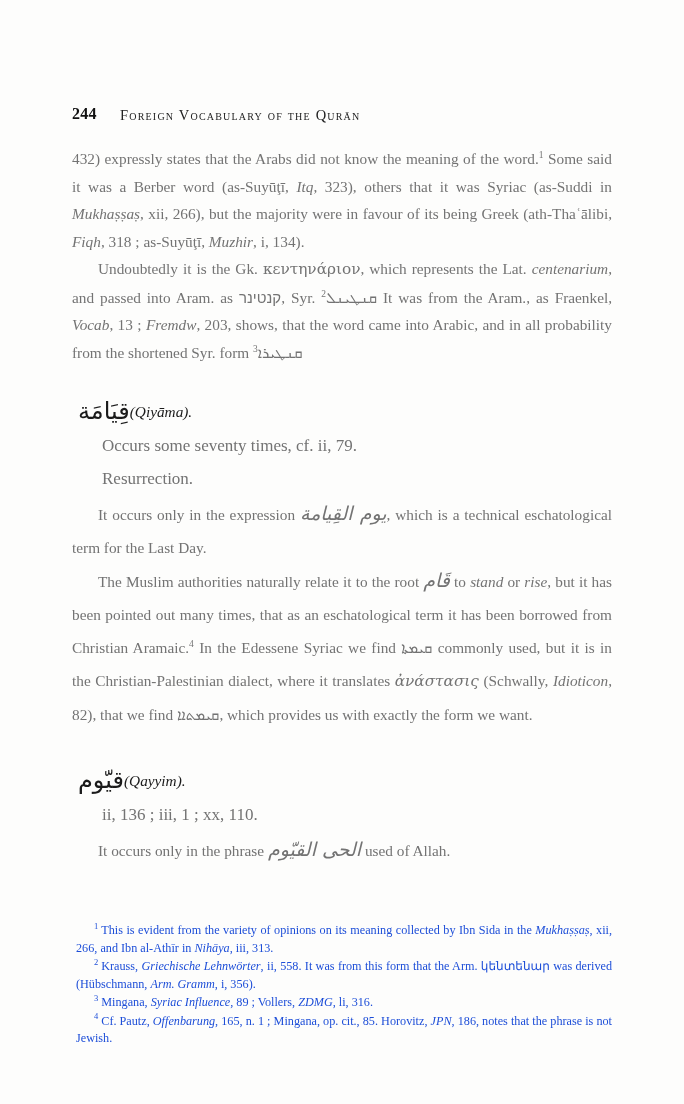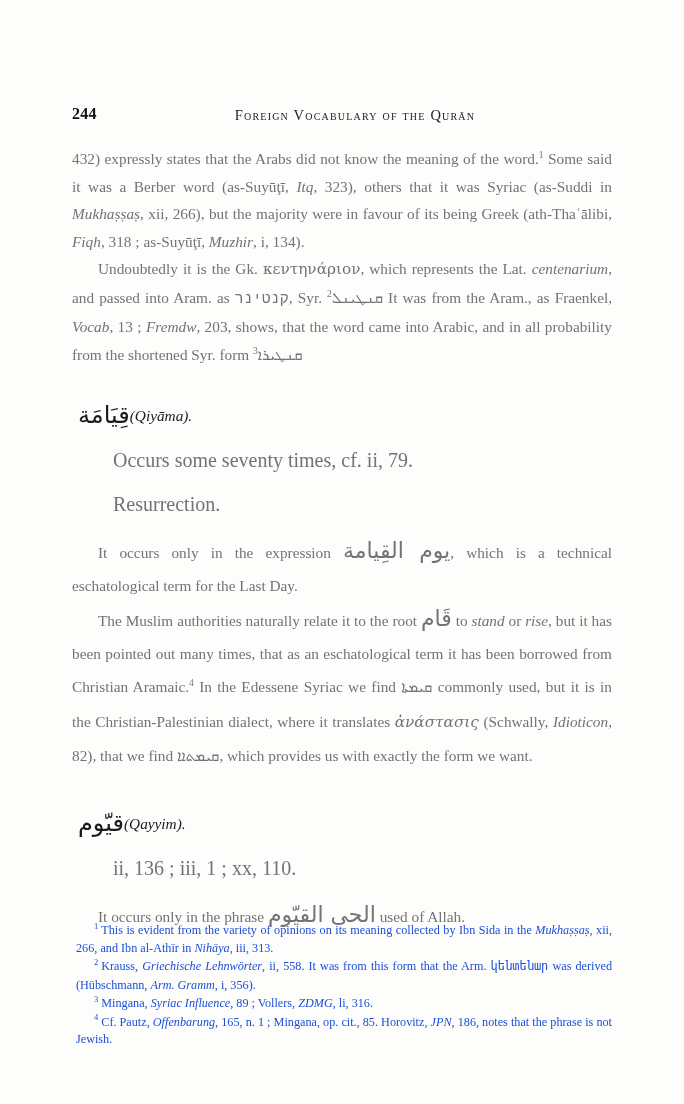--- a/index.html
+++ b/index.html
@@ -40,21 +40,20 @@
     font-size: 16px;
     font-weight: bold;
     letter-spacing: 0.3px;
     color: #111;
   }
   .head-title {
     position: absolute;
     left: 48px;
     top: 2px;
     width: 470px;
-    text-align: center;
     font-size: 14.5px;
     font-variant: small-caps;
     letter-spacing: 1.2px;
     color: #222;
   }
 
   
   .body {
     position: absolute;
     top: 145px;
@@ -71,52 +70,53 @@
   }
   p.indent { text-indent: 26px; }
   .it { font-style: italic; }
   .sup {
     font-size: 9.5px;
     vertical-align: super;
     line-height: 0;
   }
   .grk { font-family: "DejaVu Serif", serif; }
   .sem {
-    font-family: Liberation Mono, monospace;
+    font-family: Liberation Sans, sans-serif;
     font-size: 15px;
   }
   .ar {
     font-family: "DejaVu Sans", sans-serif;
-    font-size: 22px;
+    font-size: 19px;
     direction: rtl;
     unicode-bidi: bidi-override;
+    font-style: italic;
   }
 
   
   .lemma-block { margin-top: 30px; }
   .lemma-line {
     font-size: 15.3px;
     line-height: 30px;
     white-space: nowrap;
   }
   .lemma-word {
     font-family: "DejaVu Sans", sans-serif;
     font-size: 24px;
     direction: rtl;
     unicode-bidi: bidi-override;
     vertical-align: -2px;
     margin-left: 6px;
     letter-spacing: 0.5px;
   }
   .lemma-translit { font-style: italic; }
   .sub-line {
-    font-size: 20px;
+    font-size: 17px;
     line-height: 29px;
     text-indent: 26px;
-    margin: 15px;
+    margin: 4px;
   }
   .para-spaced {
     line-height: 33px;
   }
 
   
   .rule {
     position: absolute;
     left: 0;
     top: 916px;

